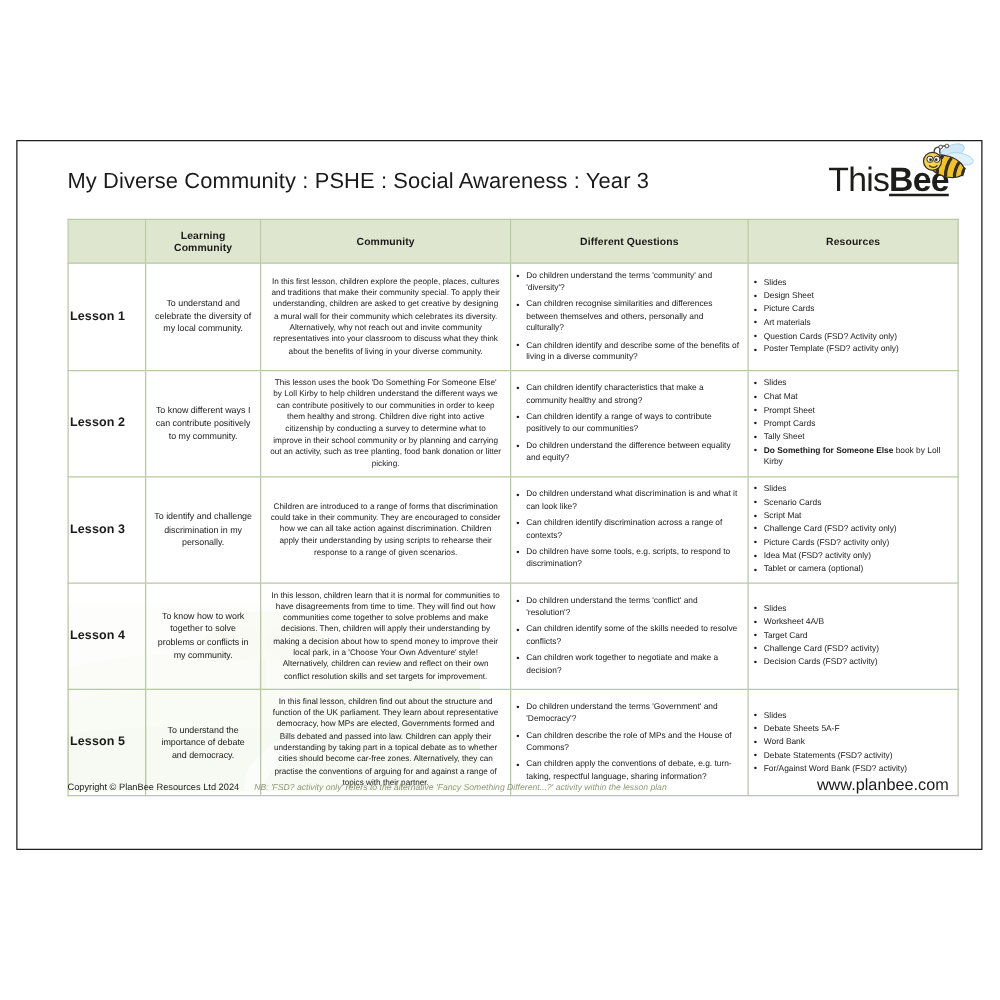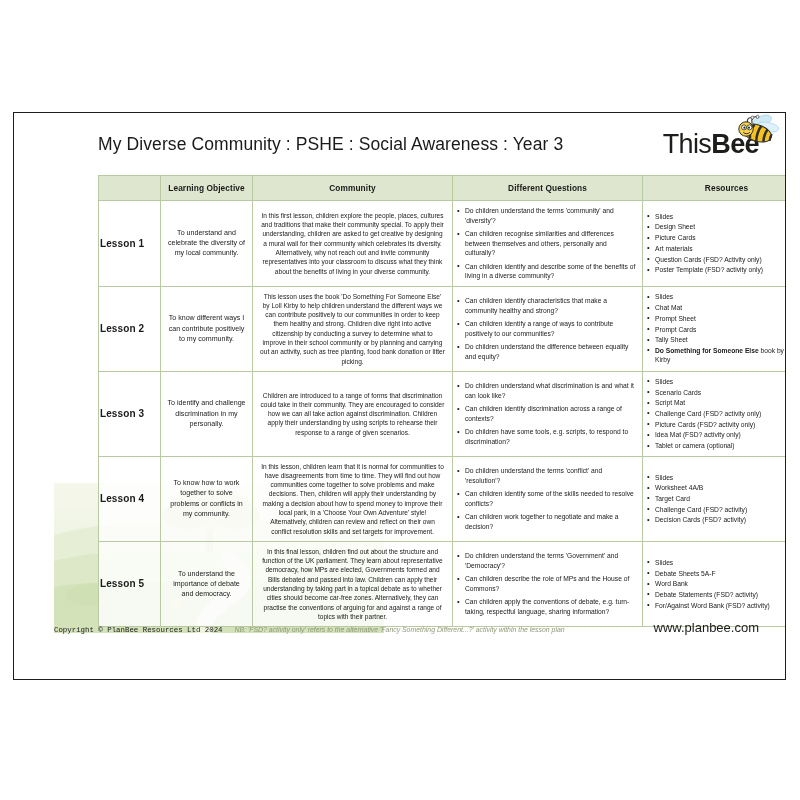--- a/index.html
+++ b/index.html
@@ -11,21 +11,20 @@
     color:#1a1a1a;
   }
   #page{
     position:absolute;
     left:13px;top:112px;
     width:773px;height:568px;
     background:#ffffff;
     border:1px solid #1d1d1b;
     box-sizing:border-box;
     overflow:hidden;
-    padding-left:44px;
   }
   
   .watermark{
     position:absolute;
     left:40px;bottom:46px;
     width:330px;height:150px;
     pointer-events:none;
     opacity:1;
   }
   .watermark svg{display:block;width:100%;height:100%;}
@@ -50,21 +49,21 @@
     padding-right:4px;
   }
   .brand-text{
     font-size:27px;
     letter-spacing:-.6px;
     color:#1d1d1b;
     line-height:1;
     white-space:nowrap;
   }
   .brand-text .b-light{font-weight:400;}
-  .brand-text .b-bold{font-weight:700;}
+  .brand-text .b-bold{font-weight:700;text-decoration:underline;}
   .bee{
     position:absolute;
     right:-16px;top:-17px;
     width:44px;height:34px;
   }
   .bee svg{display:block;width:100%;height:100%;}
 
   
   .tbl-wrap{
     position:relative;
@@ -163,21 +162,21 @@
 
   
   .footer{
     position:absolute;
     left:0;right:0;bottom:44px;
     padding:0 26px 0 40px;
     display:flex;align-items:baseline;
     font-size:7.4px;
     color:#1a1a1a;
   }
-  .copyright{white-space:nowrap;font-family:Liberation Mono, monospace;}
+  .copyright{white-space:nowrap;}
   .fsd-note{
     flex:0 1 auto;
     margin-left:12px;
     font-style:italic;
     font-size:6.9px;
     color:#8f9878;
     white-space:nowrap;
   }
   .weburl{
     margin-left:auto;
@@ -260,21 +259,21 @@
       <colgroup>
         <col class="c-lesson">
           <col class="c-lo">
           <col class="c-ov">
           <col class="c-aq">
           <col class="c-rs">
       </colgroup>
       <thead>
         <tr>
           <th class="corner"></th>
-          <th>Learning Objective</th>
+          <th>Learning Community</th>
           <th>Community</th>
           <th>Different Questions</th>
           <th>Resources</th>
         </tr>
       </thead>
       <tbody id="tbody">
           <tr>
             <td class="lesson-cell">Lesson 1</td>
             <td class="lo-cell">To understand and celebrate the diversity of my local community.</td>
             <td class="ov-cell">In this first lesson, children explore the people, places, cultures and traditions that make their community special. To apply their understanding, children are asked to get creative by designing a mural wall for their community which celebrates its diversity. Alternatively, why not reach out and invite community representatives into your classroom to discuss what they think about the benefits of living in your diverse community.</td>

